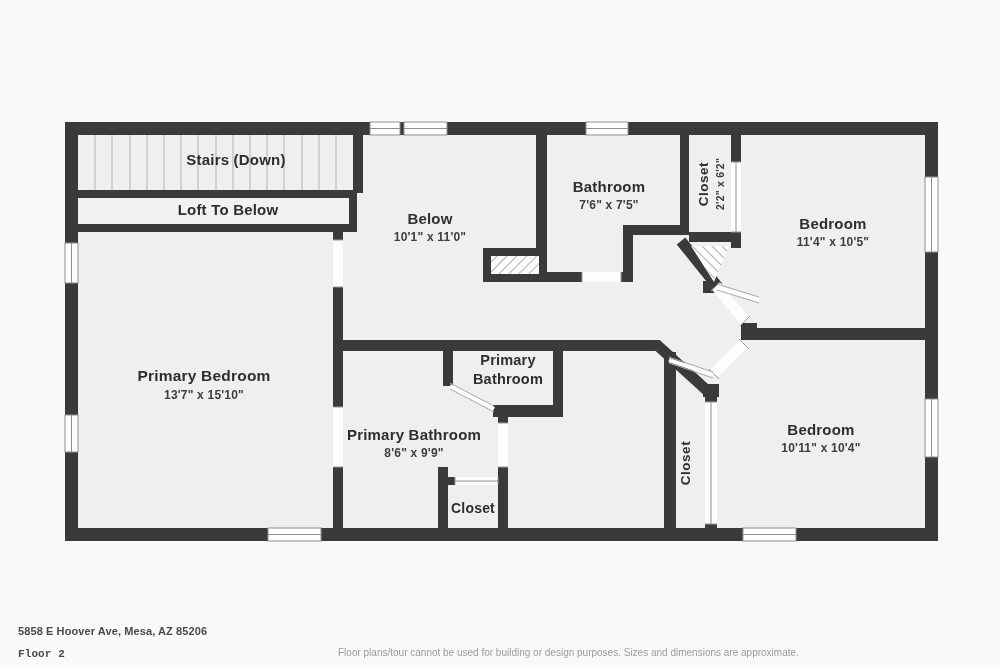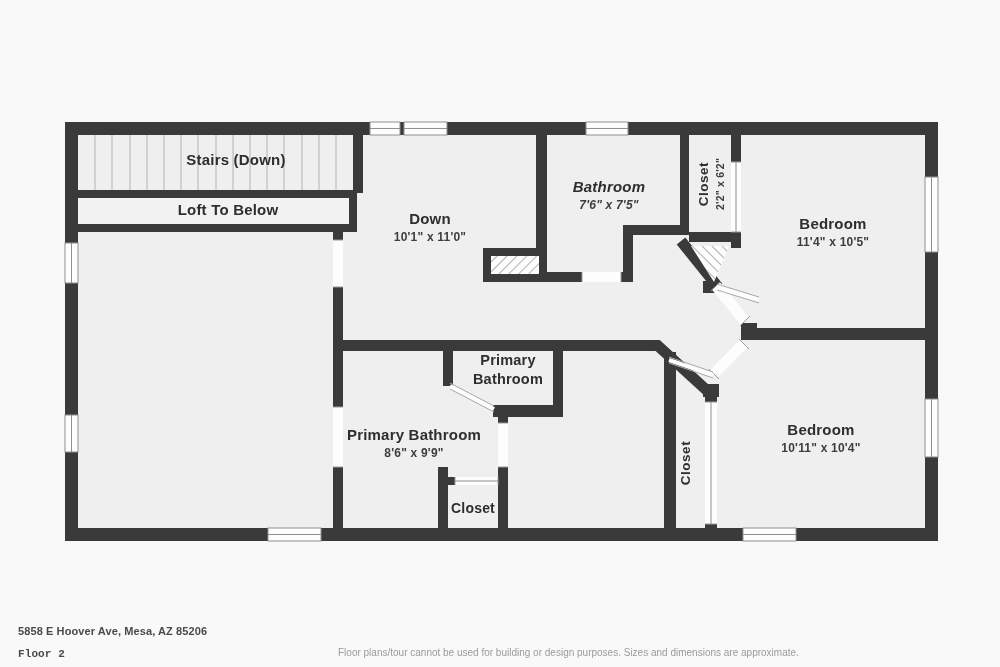--- a/index.html
+++ b/index.html
@@ -228,35 +228,39 @@
     </g>
   </svg>
 
   <div class="room-label" style="left:236px;top:160px;">
     <span class="rname">Stairs (Down)</span>
   </div>
   <div class="room-label" style="left:228px;top:210px;">
     <span class="rname">Loft To Below</span>
   </div>
   <div class="room-label" style="left:430px;top:227px;">
-    <span class="rname">Down</span>
+    <span class="rname">Below</span>
     <span class="rdims">10'1" x 11'0"</span>
   </div>
-  <div class="room-label" style="left:609px;top:195px;font-style:italic;">
+  <div class="room-label" style="left:609px;top:195px;">
     <span class="rname">Bathroom</span>
     <span class="rdims">7'6" x 7'5"</span>
   </div>
   <div class="room-label rot" style="left:711px;top:184px;">
     <span class="rname">Closet</span>
     <span class="rdims">2'2" x 6'2"</span>
   </div>
   <div class="room-label" style="left:833px;top:232px;">
     <span class="rname">Bedroom</span>
     <span class="rdims">11'4" x 10'5"</span>
   </div>
+  <div class="room-label big" style="left:204px;top:384px;">
+    <span class="rname">Primary Bedroom</span>
+    <span class="rdims">13'7" x 15'10"</span>
+  </div>
   <div class="room-label wrap" style="left:508px;top:370px;">
     <span class="rname">Primary Bathroom</span>
   </div>
   <div class="room-label" style="left:414px;top:443px;">
     <span class="rname">Primary Bathroom</span>
     <span class="rdims">8'6" x 9'9"</span>
   </div>
   <div class="room-label rot" style="left:686px;top:463px;">
     <span class="rname">Closet</span>
   </div>

